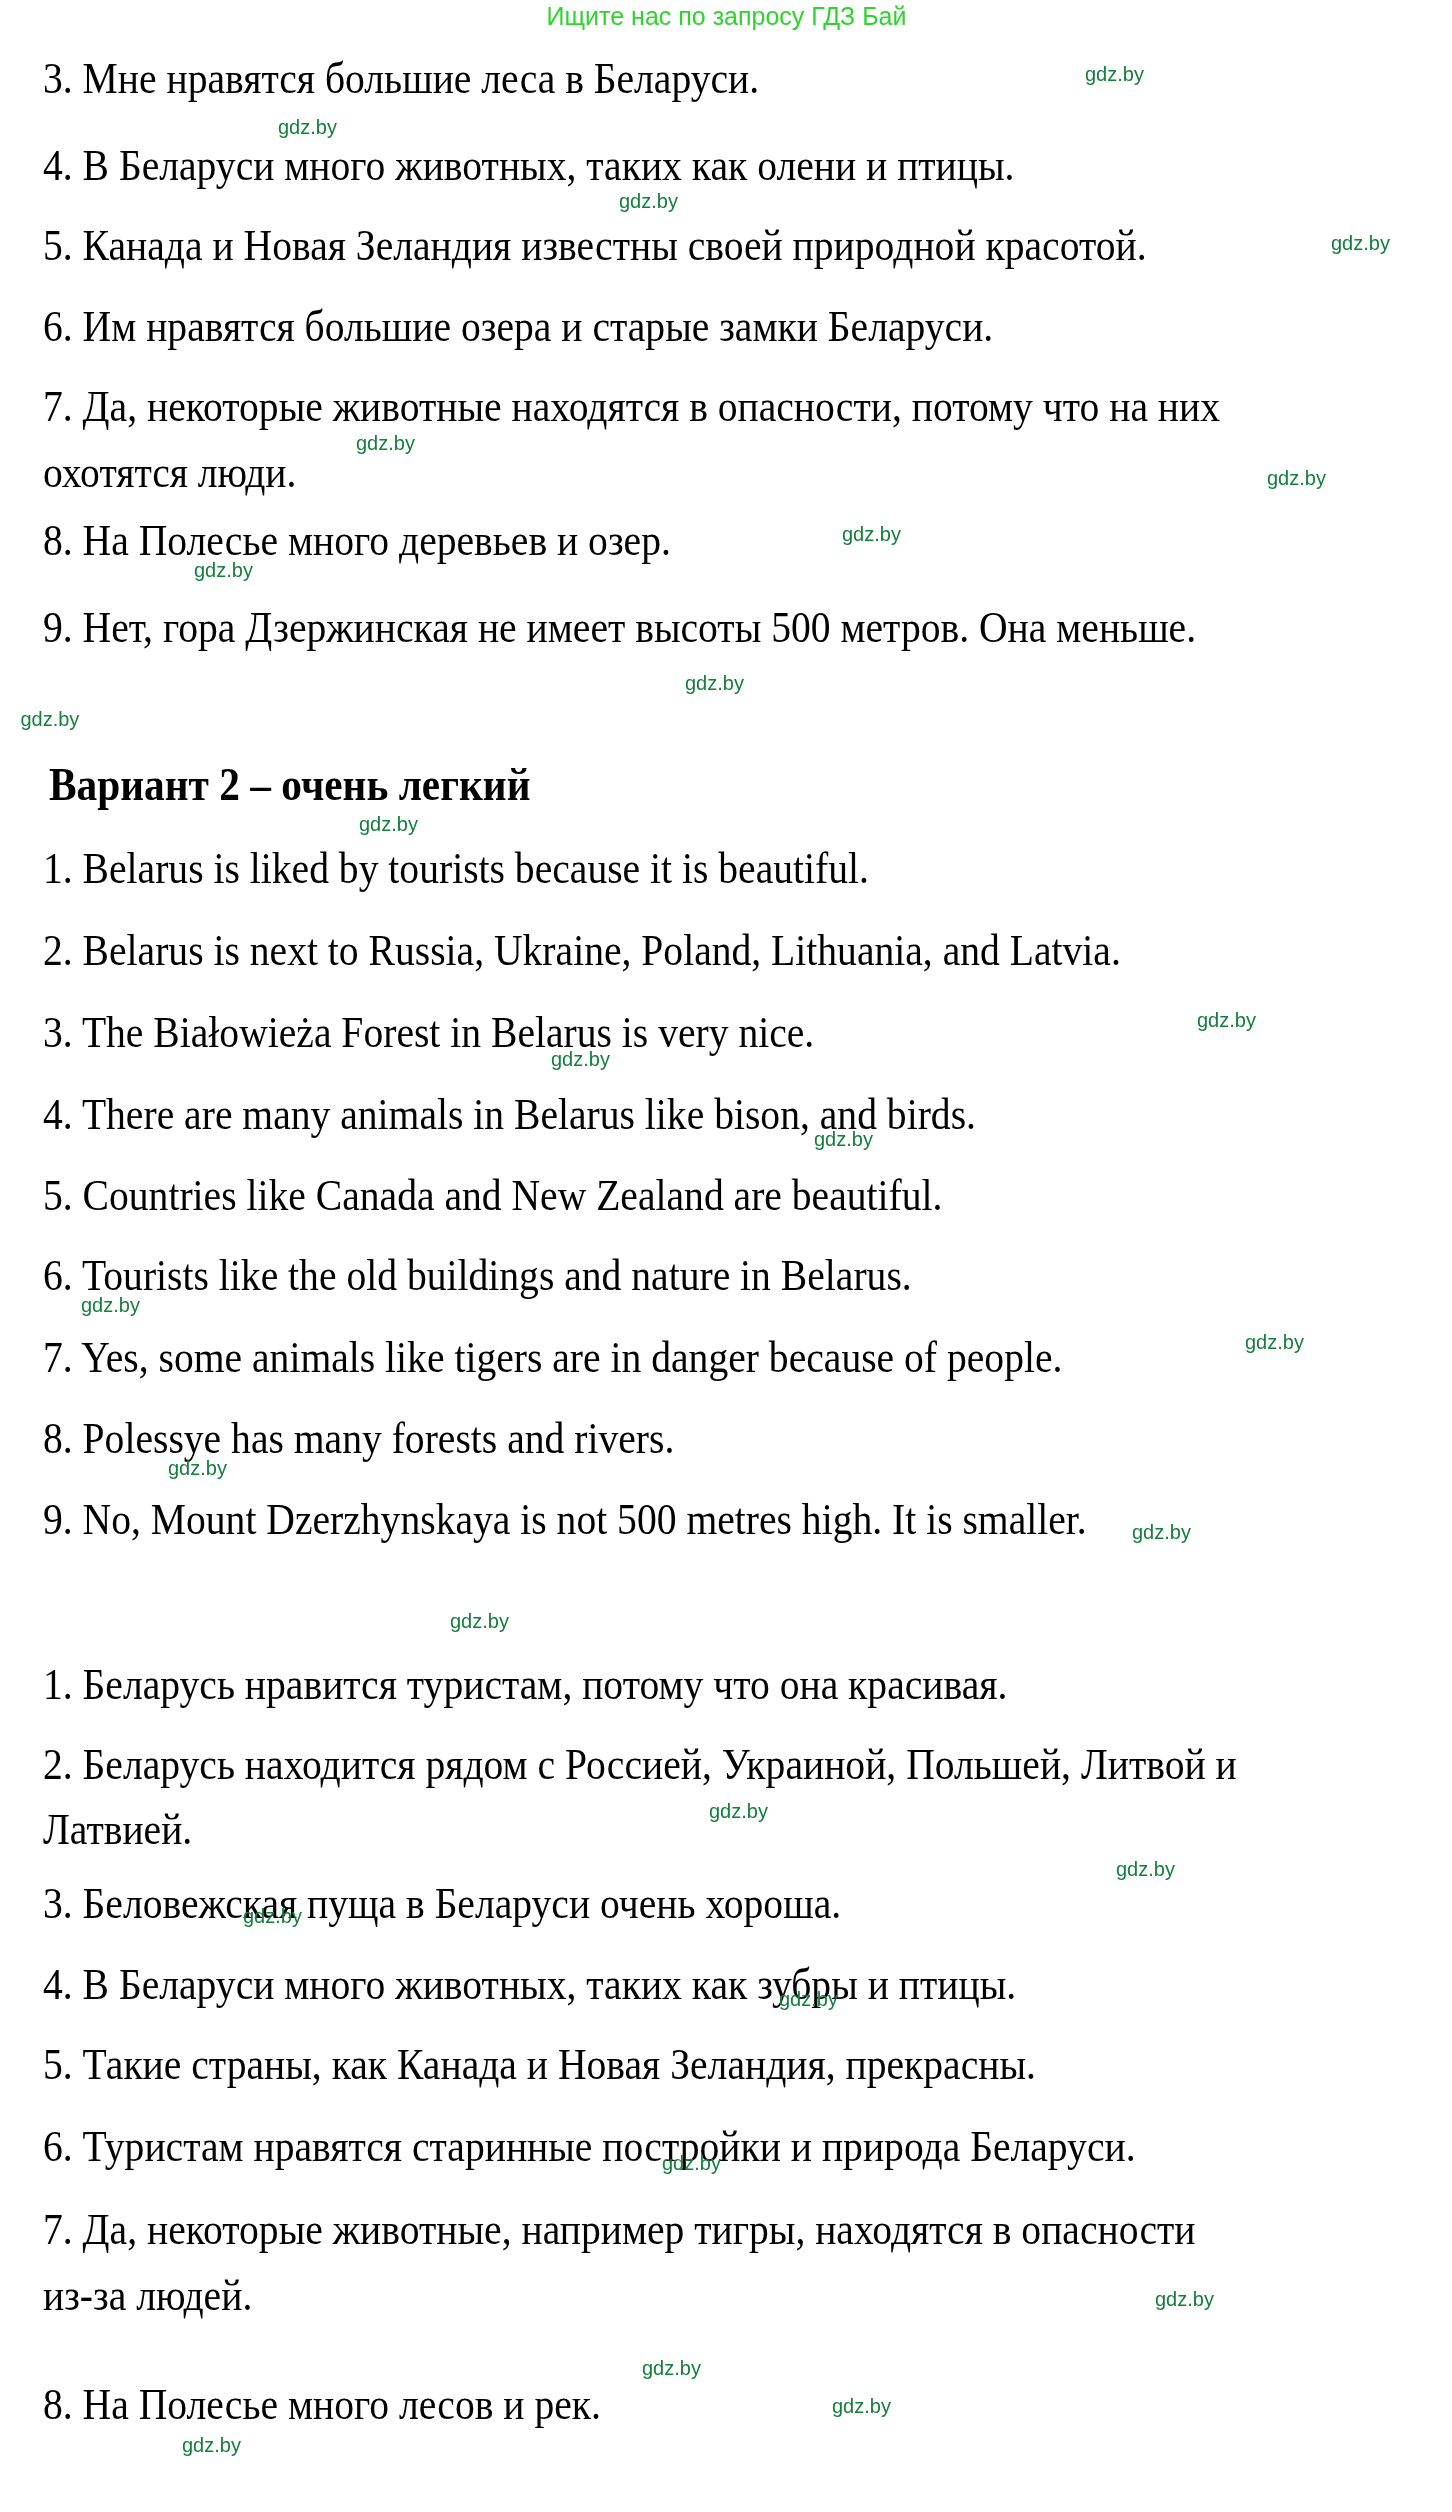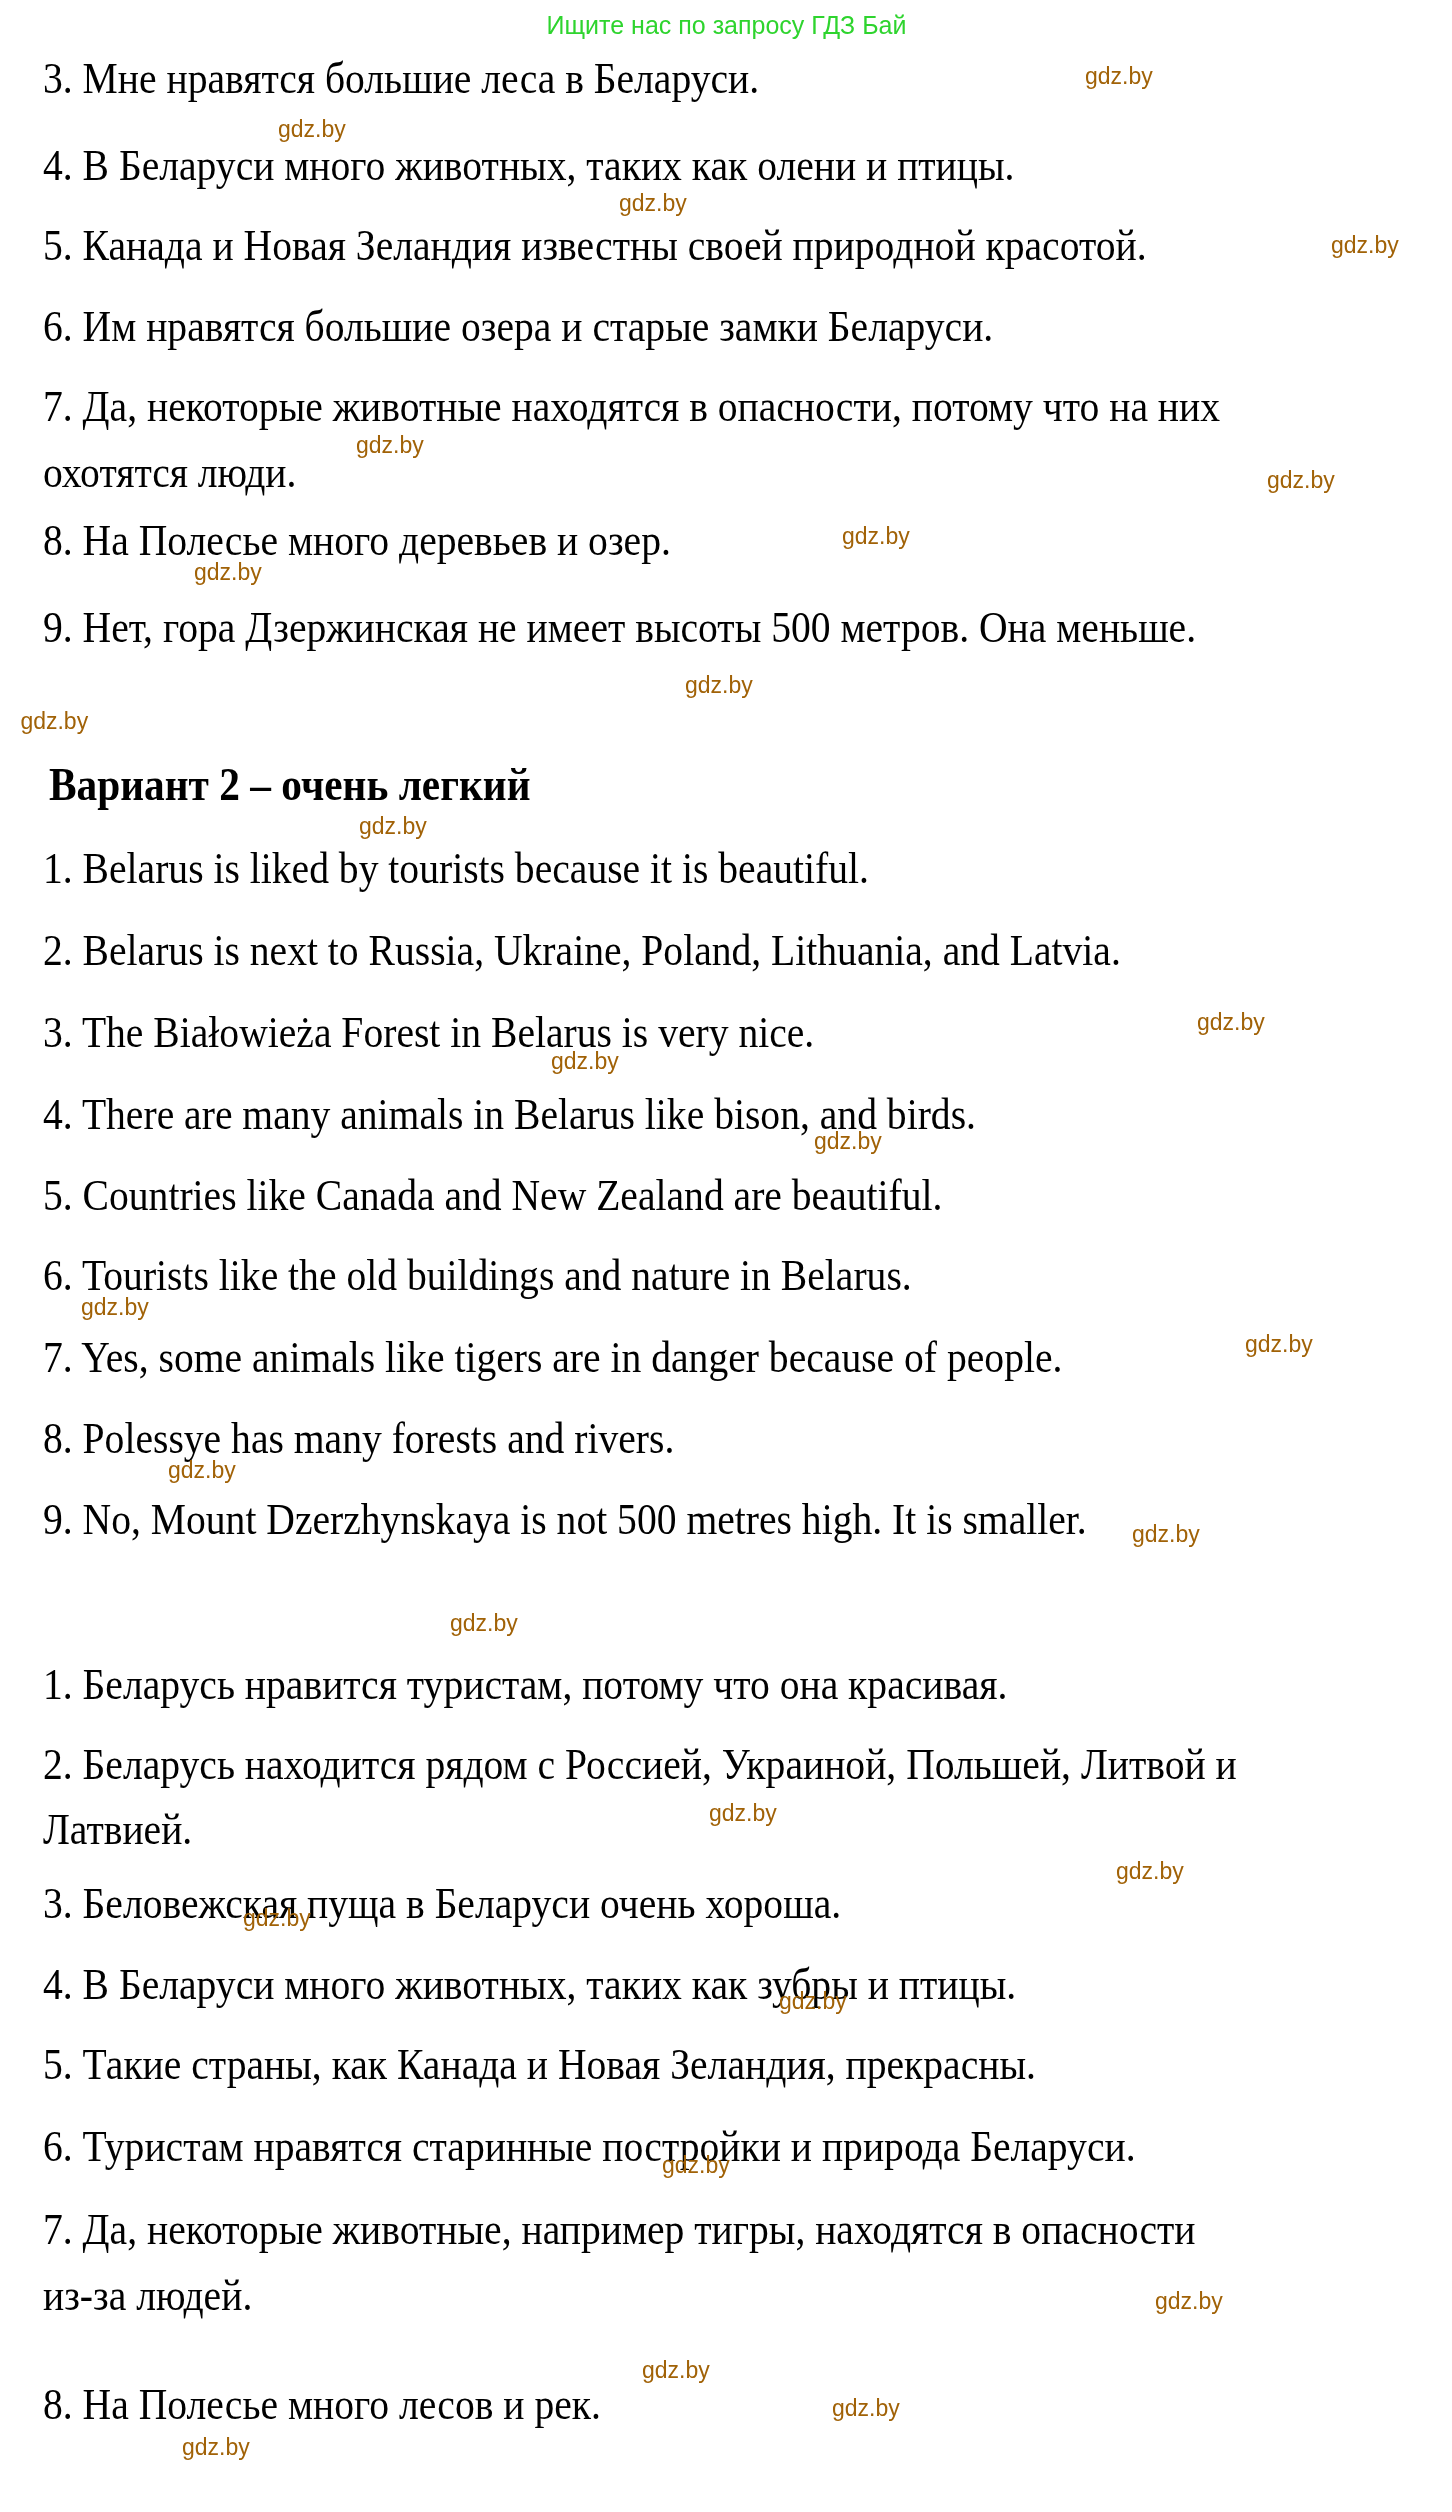--- a/index.html
+++ b/index.html
@@ -40,40 +40,40 @@
     line-height: 1.0;
     white-space: nowrap;
     transform: scaleX(0.88);
     transform-origin: 0 0;
     font-family: "Liberation Serif", serif;
     color: #000000;
   }
   .wm {
     position: absolute;
     font-family: "Liberation Sans", sans-serif;
-    font-size: 23px;
-    color: #a16207;
+    font-size: 20px;
+    color: #15803d;
     white-space: nowrap;
   }
   .footer {
     position: absolute;
     left: 0; right: 0;
     text-align: center;
     font-family: "Liberation Sans", sans-serif;
     font-size: 27px;
     color: #4b1f8f;
     white-space: nowrap;
   }
 </style>
 </head>
 <body>
 
 <div class="page">
 
-  <div class="promo" style="top:11px">Ищите нас по запросу ГДЗ Бай</div>
+  <div class="promo" style="top:2px">Ищите нас по запросу ГДЗ Бай</div>
 
   <div class="line" style="top:56px">3. Мне нравятся большие леса в Беларуси.</div>
   <div class="line" style="top:143px">4. В Беларуси много животных, таких как олени и птицы.</div>
   <div class="line" style="top:223px">5. Канада и Новая Зеландия известны своей природной красотой.</div>
   <div class="line" style="top:304px">6. Им нравятся большие озера и старые замки Беларуси.</div>
   <div class="line" style="top:384px">7. Да, некоторые животные находятся в опасности, потому что на них</div>
   <div class="line" style="top:450px">охотятся люди.</div>
   <div class="line" style="top:518px">8. На Полесье много деревьев и озер.</div>
   <div class="line" style="top:605px">9. Нет, гора Дзержинская не имеет высоты 500 метров. Она меньше.</div>
 

